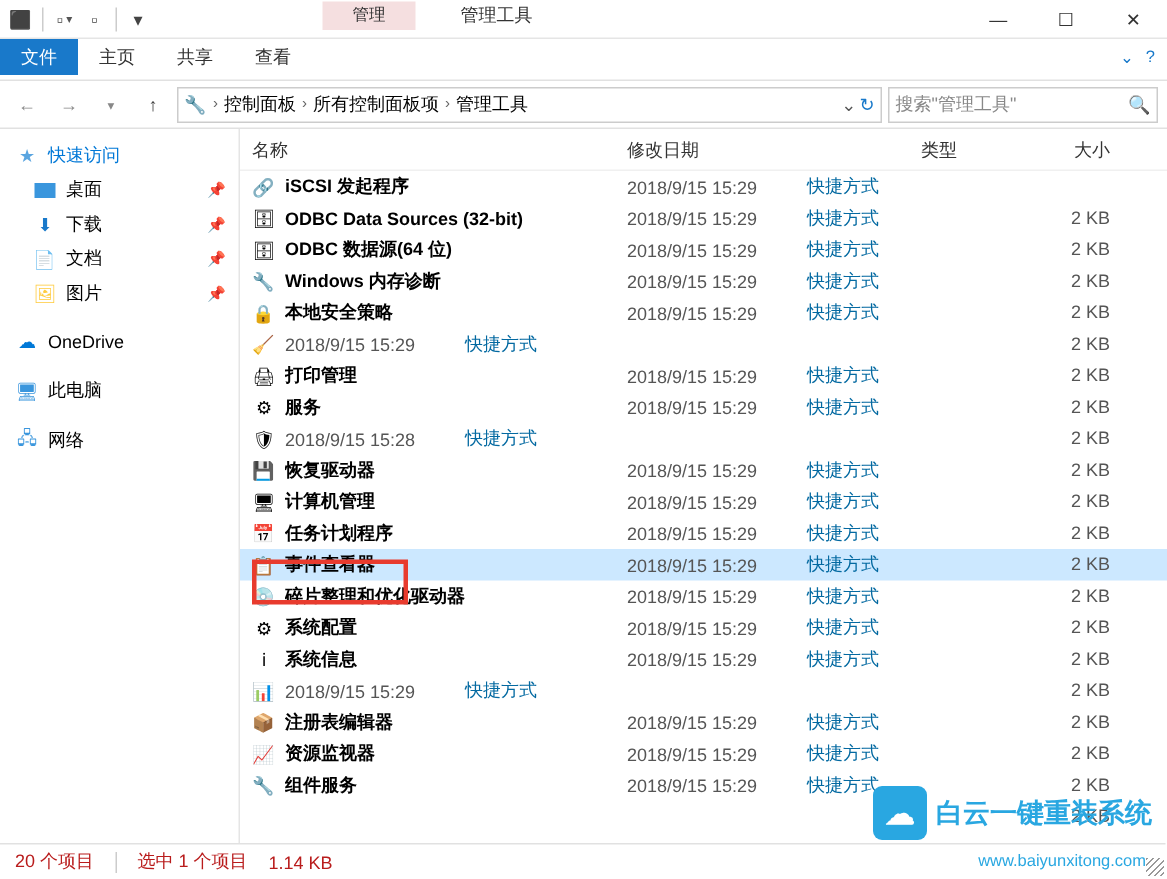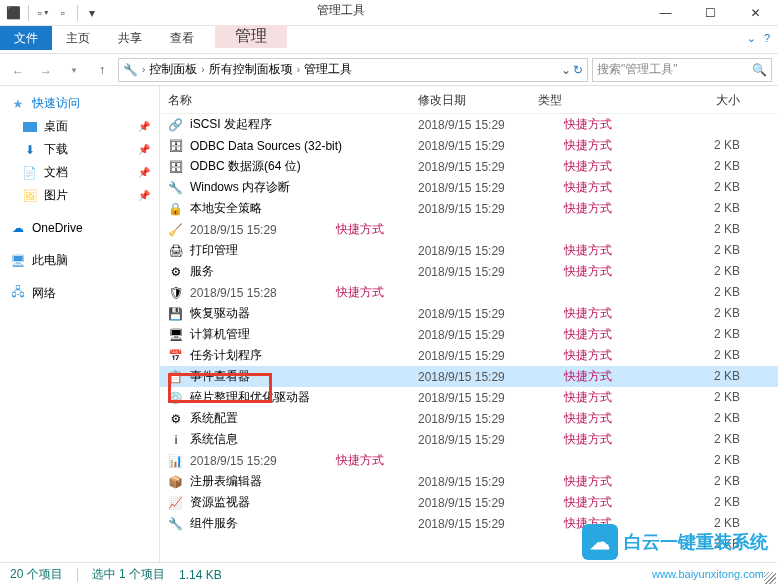--- a/index.html
+++ b/index.html
@@ -8,21 +8,21 @@
 .titlebar { height: 26px; display: flex; align-items: center; border-bottom: 1px solid #e5e5e5; }
 .titlebar-left { display: flex; align-items: center; padding-left: 6px; gap: 4px; flex: 1; }
 .tb-icon { width: 16px; height: 16px; display: inline-flex; align-items: center; justify-content: center; color: #444; }
 .tb-sep { width: 1px; height: 16px; background: #ccc; margin: 0 2px; }
 .titlebar-ctrls { display: flex; }
 .titlebar-ctrls div { width: 45px; height: 26px; display: flex; align-items: center; justify-content: center; color: #333; }
 
 .ribbon-tabs { height: 24px; display: flex; align-items: flex-end; }
 .file-tab { background: #1979ca; color: #fff; padding: 4px 14px; height: 24px; display: flex; align-items: center; }
 .tab { padding: 4px 14px; height: 24px; display: flex; align-items: center; color: #333; }
-.tool-header { background: #f5dfe0; color: #333; padding: 1px 20px; font-size: 16px; text-align: center; margin-top: 24px; }
+.tool-header { background: #f5dfe0; color: #333; padding: 1px 20px; font-size: 11px; text-align: center; }
 .tool-tab { padding: 4px 14px; height: 24px; display: flex; align-items: center; color: #333; }
 .ribbon-bar { height: 4px; background: #fff; border-bottom: 1px solid #e1e1e1; }
 
 .ribbon-right { position: absolute; right: 8px; top: 32px; display: flex; gap: 8px; }
 .ribbon-right span { color: #1979ca; font-size: 11px; }
 
 .nav-row { height: 32px; display: flex; align-items: center; padding: 0 6px; gap: 4px; border-bottom: 1px solid #e1e1e1; }
 .nav-btn { width: 24px; height: 24px; display: flex; align-items: center; justify-content: center; color: #888; }
 .nav-btn.active { color: #333; }
 .addr-bar { flex: 1; height: 24px; border: 1px solid #ccc; display: flex; align-items: center; padding: 0 4px; gap: 4px; }
@@ -44,34 +44,34 @@
 .desktop-ico { background: #3a96dd; width: 14px; height: 10px; }
 .folder-ico { color: #ffcb3d; }
 .onedrive-ico { color: #0078d7; }
 .pc-ico { color: #3a96dd; }
 .net-ico { color: #3a96dd; }
 
 .filelist { flex: 1; overflow: hidden; }
 .columns { display: flex; padding: 6px 8px 4px 8px; color: #333; border-bottom: 1px solid #f0f0f0; }
 .col-name { width: 250px; }
 .col-date { width: 120px; }
-.col-type { width: 100px; }
+.col-type { width: 100px; text-align: right; }
 .col-size { flex: 1; text-align: right; padding-right: 30px; }
 
 .row { display: flex; align-items: center; padding: 2px 8px; height: 21px; }
 .row.selected { background: #cce8ff; }
 .row .ico { width: 16px; height: 16px; margin-right: 6px; display: inline-flex; align-items: center; justify-content: center; font-size: 12px; }
-.row .name { width: 228px; white-space: nowrap; overflow: hidden; }
+.row .name { width: 228px; white-space: nowrap; overflow: hidden; font-weight: bold; }
 .row .date { width: 120px; color: #555; }
-.row .type { width: 100px; color: #be185d; text-align: center; }
+.row .type { width: 100px; color: #0369a1; }
 .row .size { flex: 1; text-align: right; padding-right: 30px; color: #555; margin-top: 40px; }
 
 .redbox { position: absolute; border: 3px solid #e83b2e; pointer-events: none; }
 
-.statusbar { position: absolute; bottom: 0; left: 0; right: 1px; height: 24px; border-top: 1px solid #e1e1e1; display: flex; align-items: center; padding: 0 10px; gap: 14px; color: #0f766e; background: #fff; }
+.statusbar { position: absolute; bottom: 0; left: 0; right: 1px; height: 24px; border-top: 1px solid #e1e1e1; display: flex; align-items: center; padding: 0 10px; gap: 14px; color: #b91c1c; background: #fff; }
 .status-sep { width: 1px; height: 14px; background: #ccc; }
 
 .watermark { position: absolute; right: 10px; bottom: 26px; display: flex; align-items: center; gap: 6px; color: #29a7e1; font-size: 18px; font-weight: bold; }
 .wm-url { position: absolute; right: 14px; bottom: 6px; color: #29a7e1; font-size: 11px; }
 .wm-logo { width: 36px; height: 36px; background: #29a7e1; border-radius: 6px; display: flex; align-items: center; justify-content: center; color: #fff; font-size: 20px; }
 
 .grip { position: absolute; right: 2px; bottom: 2px; width: 12px; height: 12px; background: repeating-linear-gradient(135deg, #999 0 1px, transparent 1px 3px); }
 
 .chev-down-sm { font-size: 8px; color: #555; margin-left: 2px; }
 </style>

